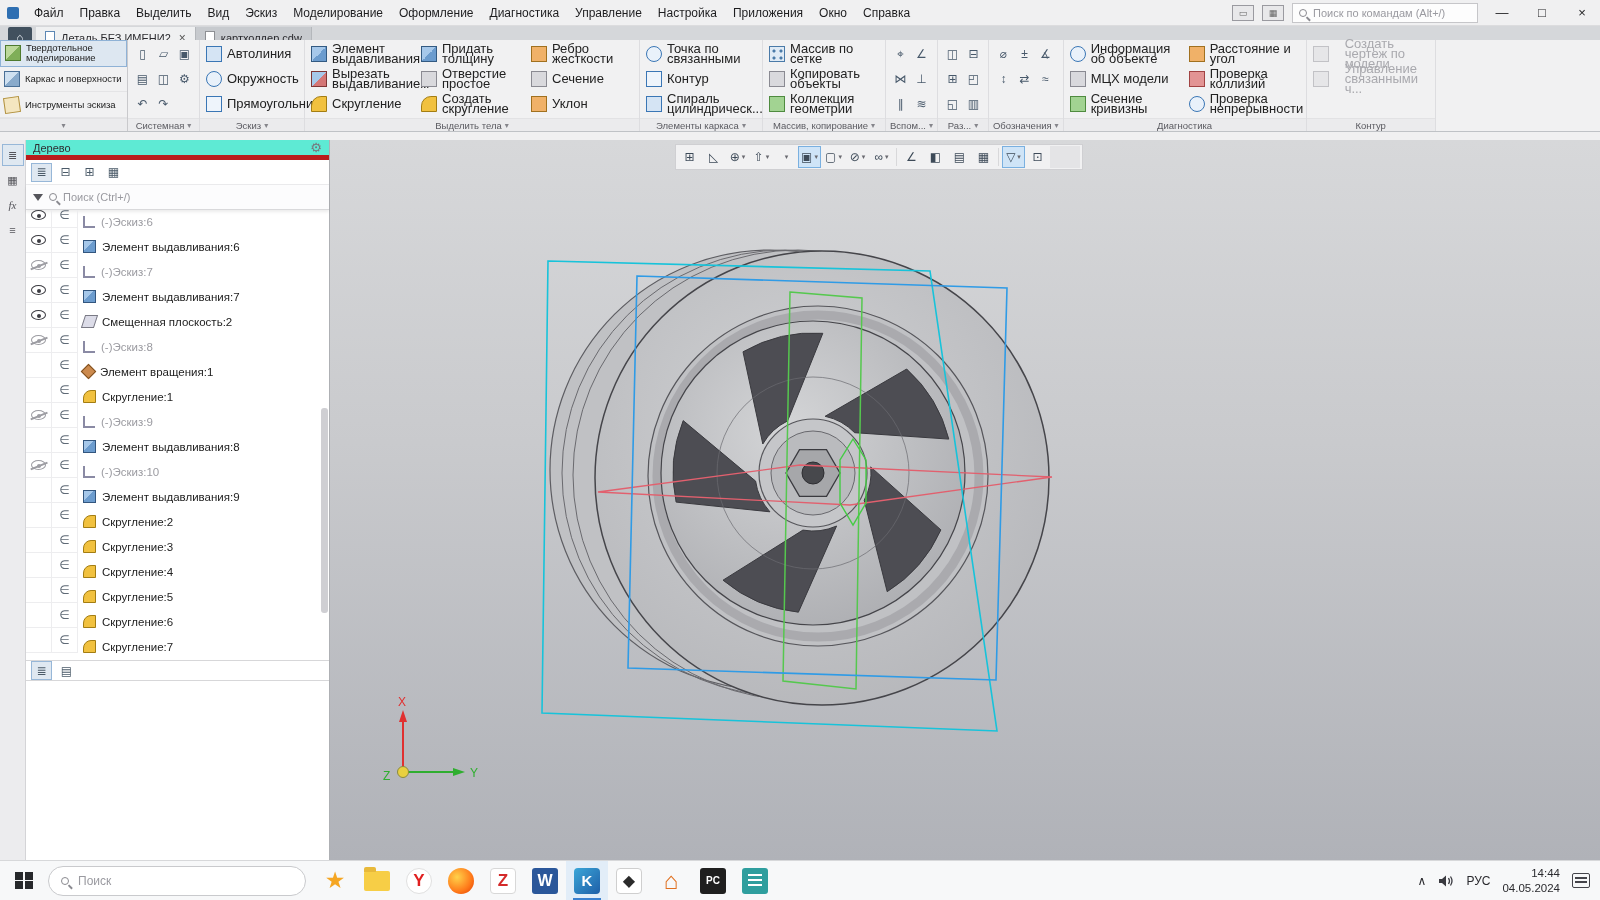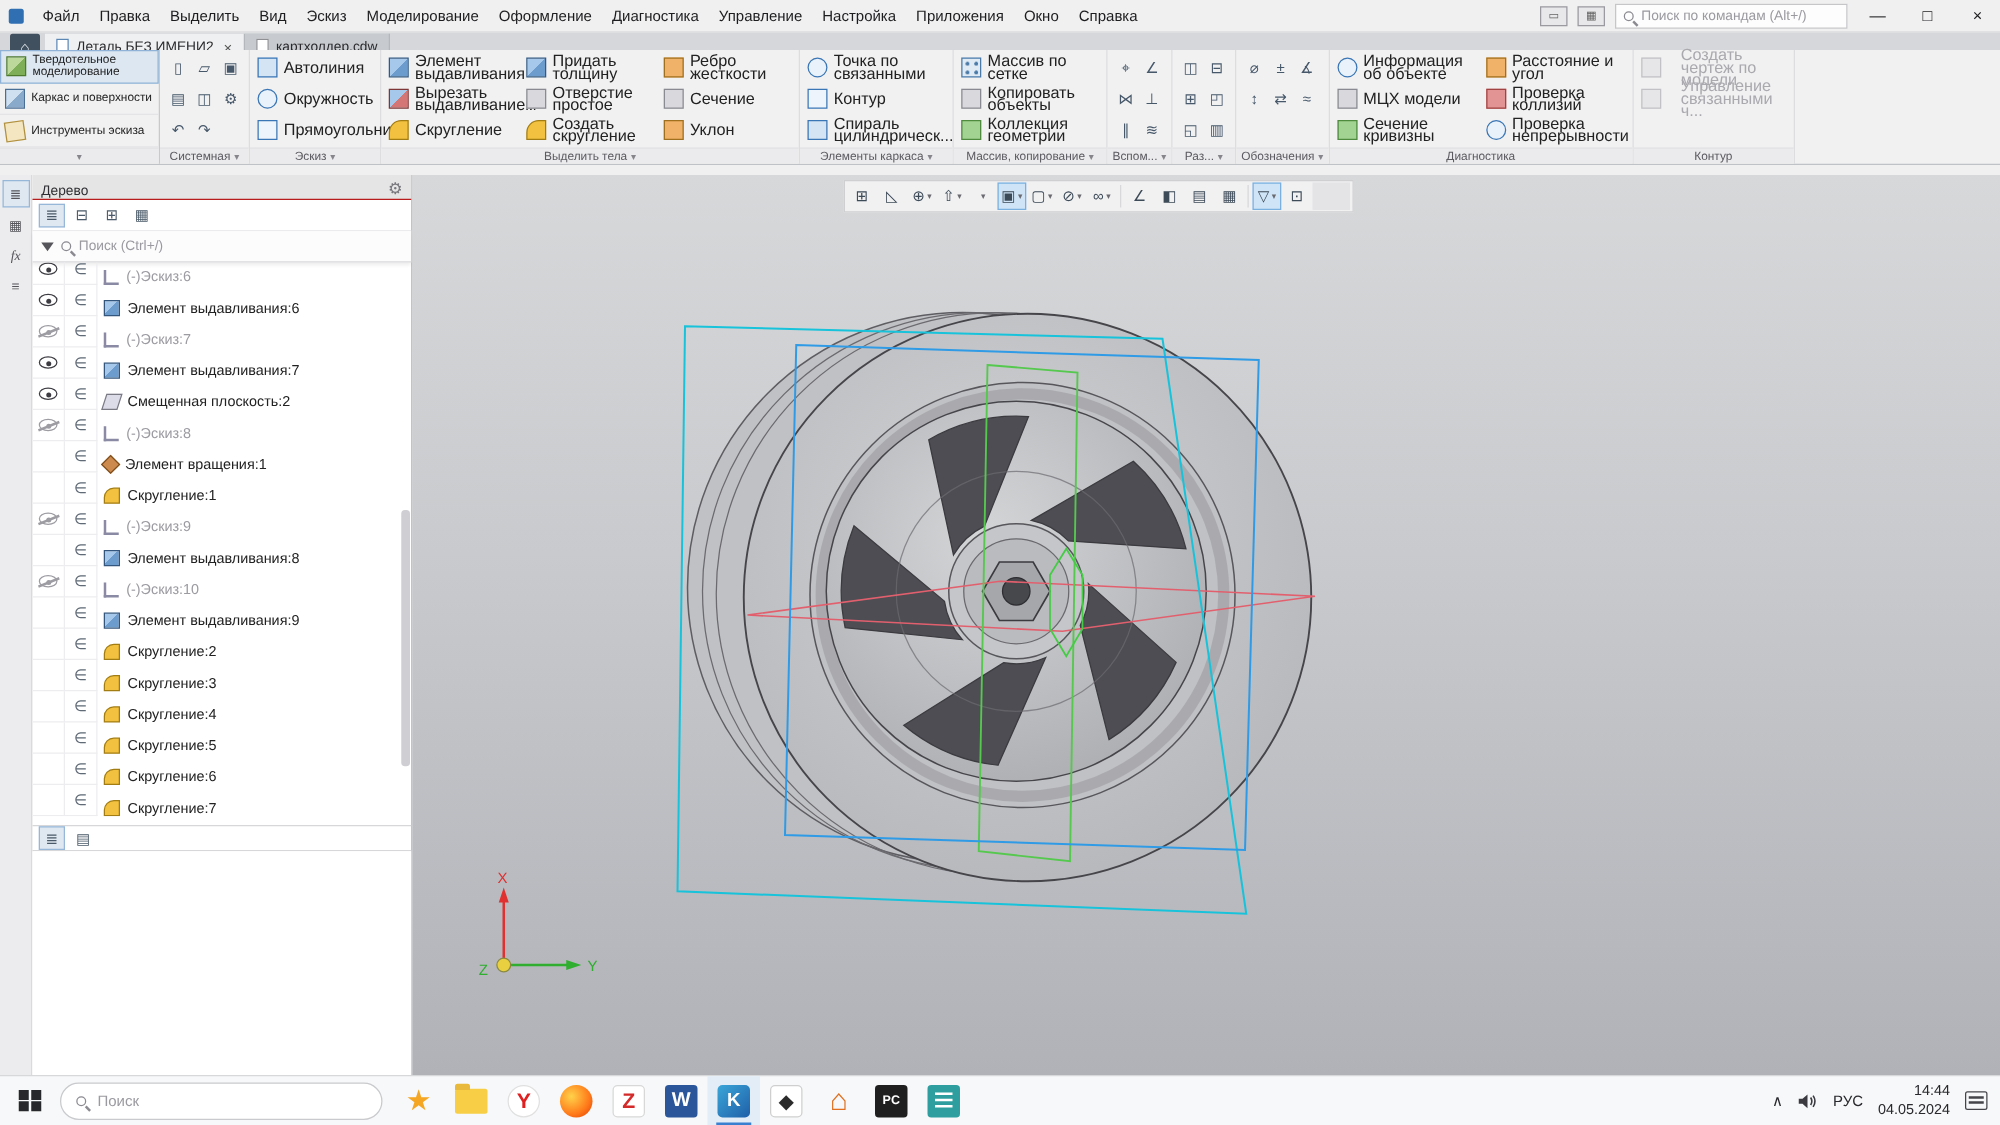--- a/index.html
+++ b/index.html
@@ -73,21 +73,21 @@
   .g-draw .rbtn{width:124px;gap:16px;}
 
   
   .main{position:absolute;top:140px;left:0;width:1600px;height:720px;display:flex;}
   .strip{width:26px;background:#ececee;border-right:1px solid #d4d4d7;display:flex;flex-direction:column;align-items:center;padding-top:4px;gap:3px;}
   .strip-btn{width:22px;height:22px;display:flex;align-items:center;justify-content:center;font-size:11px;color:#55555b;font-style:normal;}
   .strip-btn.active{background:#dfe8f1;border:1px solid #97b7d8;}
   .strip-fx{font-style:italic;font-family:"Liberation Serif","DejaVu Serif",serif;}
 
   .treepanel{width:304px;background:#fff;border-right:1px solid #aeb0b4;display:flex;flex-direction:column;position:relative;}
-  .tree-header{height:20px;background:#e5e5e5;border-bottom:1px solid #b91c1c;display:flex;align-items:flex-end;padding:0 7px;font-size:11px;color:#2f2f33;}
+  .tree-header{height:20px;background:#5eead4;border-bottom:5px solid #b91c1c;display:flex;align-items:center;padding:0 7px;font-size:11px;color:#2f2f33;}
   .gear{margin-left:auto;color:#77777d;font-size:13px;}
   .tree-toolbar{height:25px;display:flex;align-items:center;gap:3px;padding:0 5px;border-bottom:1px solid #ebebed;}
   .tt-btn{width:21px;height:19px;display:flex;align-items:center;justify-content:center;font-size:12px;color:#4a5a68;}
   .tt-btn.active{background:#dfe8f1;border:1px solid #97b7d8;}
   .tree-search{height:25px;display:flex;align-items:center;gap:6px;padding:0 7px;border-bottom:1px solid #d9d9db;background:#fcfcfd;box-shadow:0 2px 3px rgba(0,0,0,.08);}
   .funnel{width:0;height:0;border-left:5px solid transparent;border-right:5px solid transparent;border-top:7px solid #55555b;flex:none;}
   input.tsearch{flex:1;border:none;outline:none;font-size:11px;color:#444;font-family:inherit;background:transparent;}
   .tree-rows{overflow:hidden;}
   .tree-rows .trow:first-child{margin-top:-7px;}
   .trow{height:25px;display:flex;align-items:stretch;}

